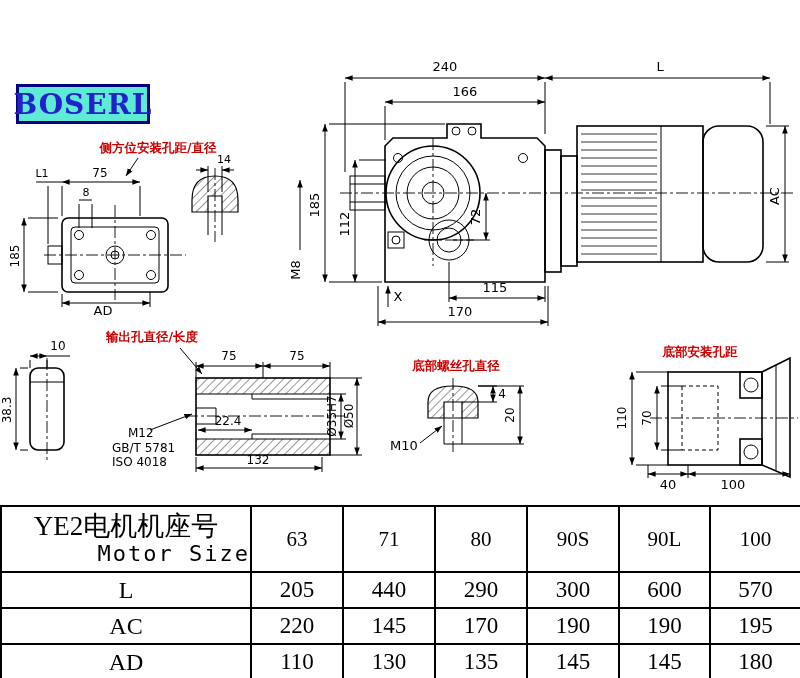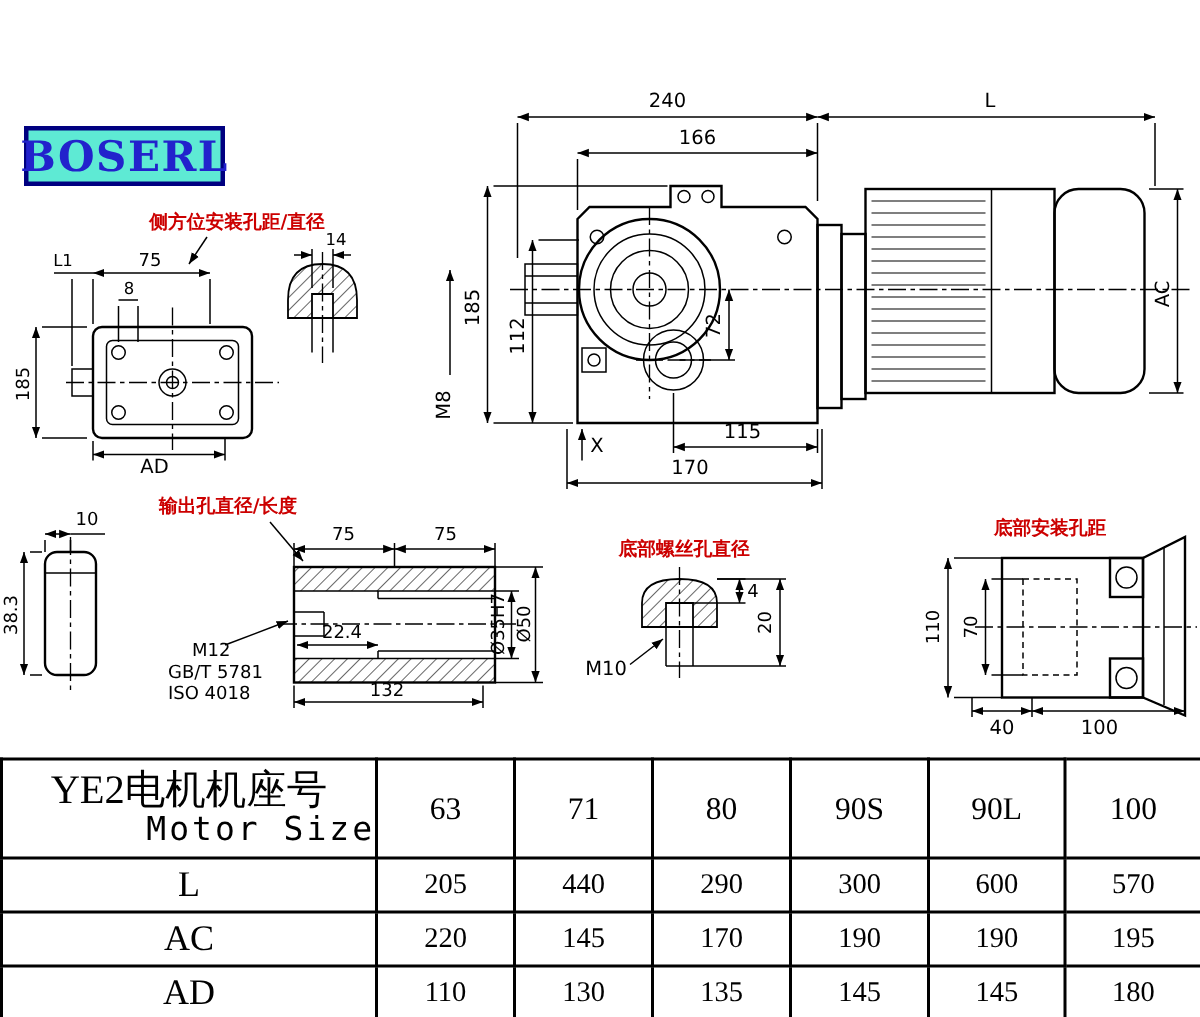--- a/index.html
+++ b/index.html
@@ -28,21 +28,21 @@
 
   #dimtable { position:absolute; left:0; top:505px; width:800px; height:173px; border-collapse:collapse;
               table-layout:fixed; font-family:"Liberation Serif","DejaVu Serif", serif; }
   #dimtable td { border:2px solid #000; text-align:center; vertical-align:middle; color:#000; }
   #dimtable tr.hrow { height:66px; }
   #dimtable tr.drow { height:36px; }
   .hcn { font-size:27px; line-height:1.1; }
   .hen { font-size:22px; font-family:"DejaVu Sans Mono", monospace; letter-spacing:2px;text-align:right; }
   .szc { font-size:21px; }
   .lbl { font-size:24px; }
-  .val { font-size:19px; }
+  .val { font-size:23px; }
 </style>
 </head>
 <body>
 
 <div id="stage">
 
   <svg width="800" height="505" viewBox="0 0 800 505">
     <defs>
       <marker id="a" viewBox="0 0 10 10" refX="9.5" refY="5" markerWidth="8" markerHeight="8" orient="auto-start-reverse">
         <path d="M0,1.5 L9.5,5 L0,8.5 Z" fill="#000"></path>

